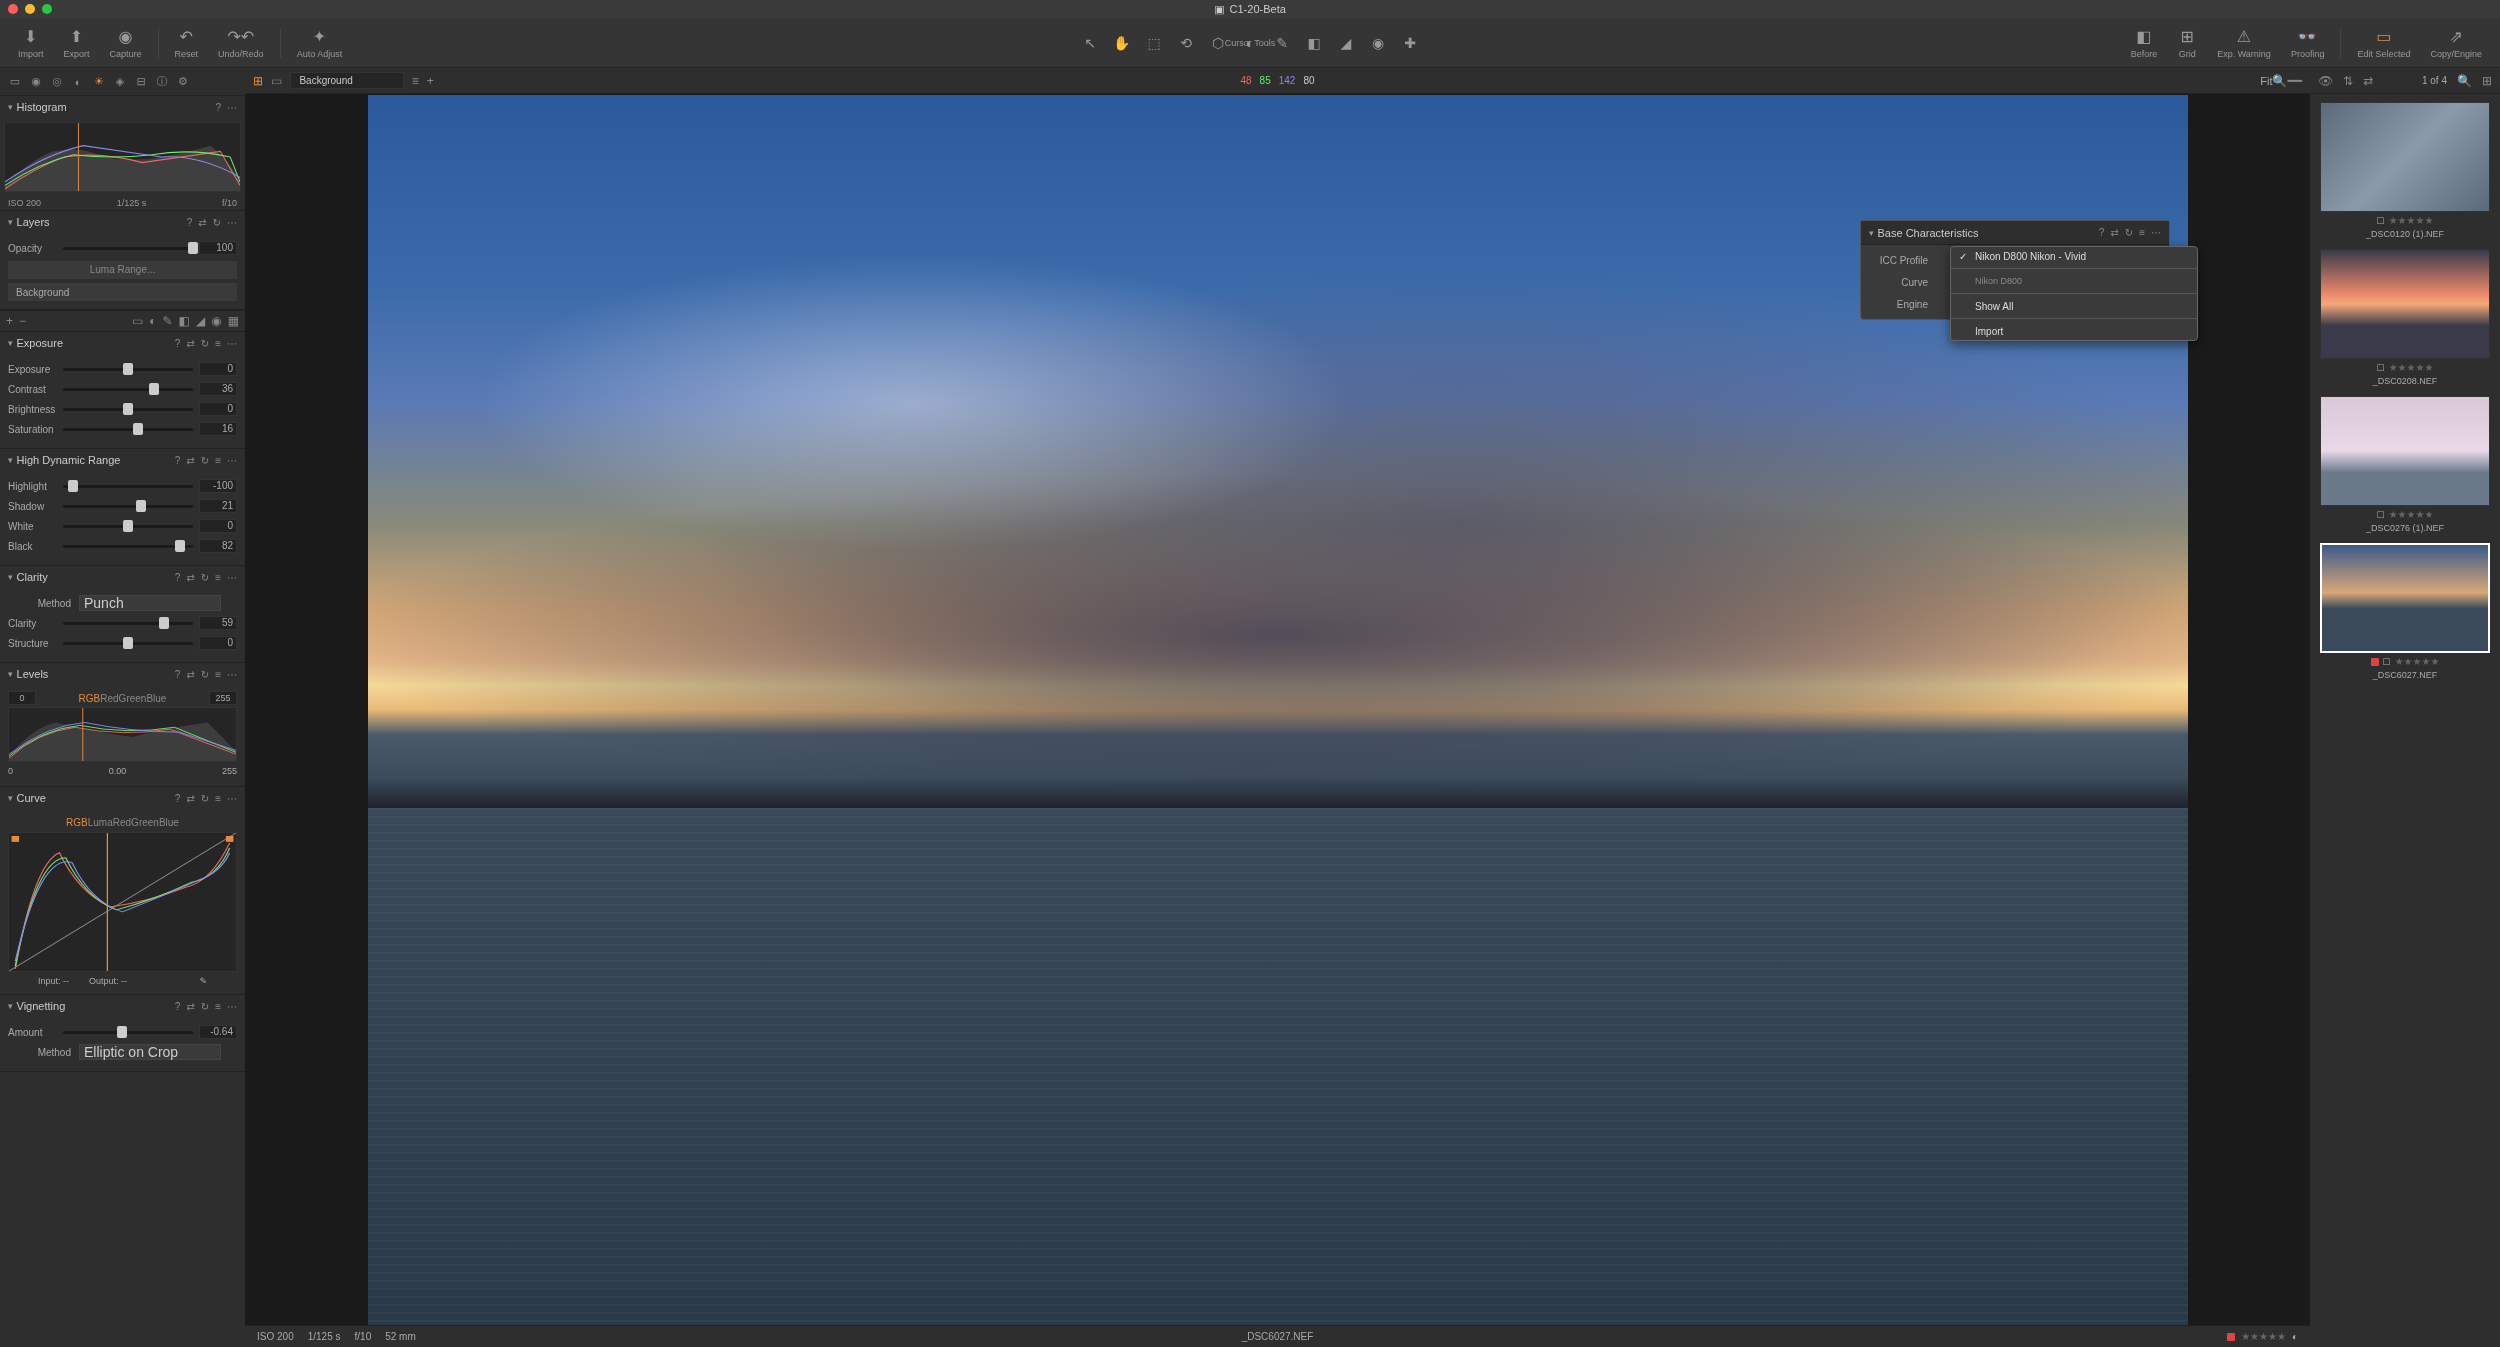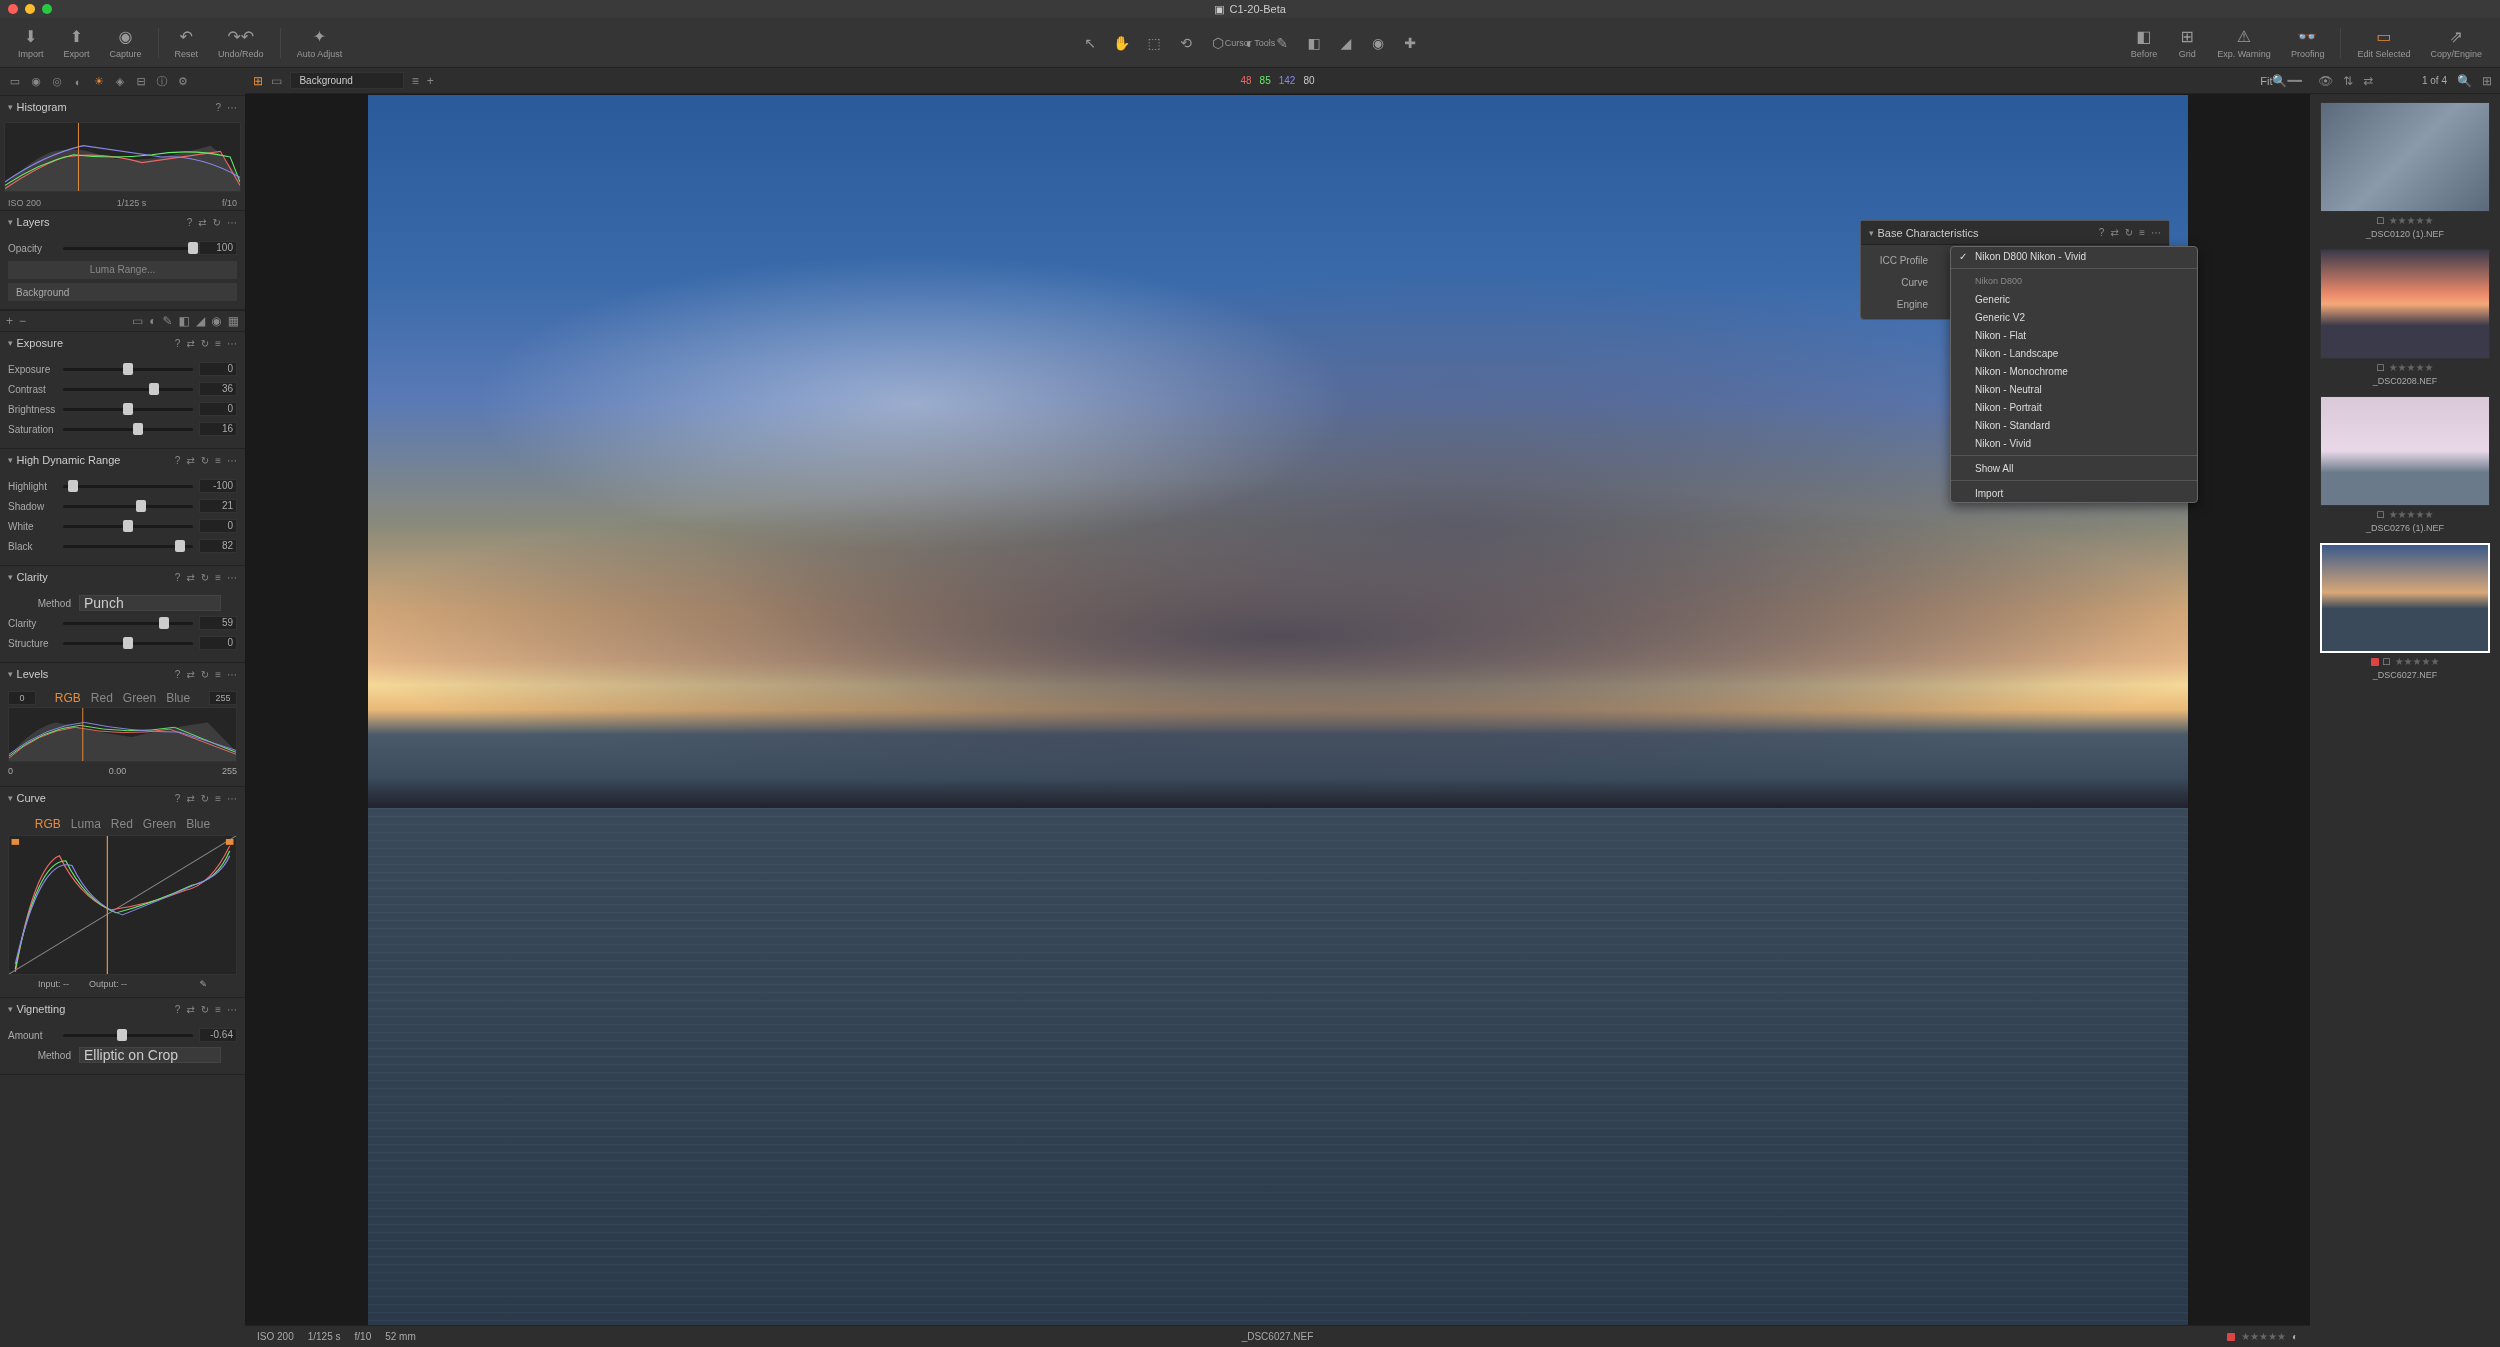--- a/index.html
+++ b/index.html
@@ -34,21 +34,21 @@
 .hist-info{display:flex;justify-content:space-between;padding:2px 8px;font-size:9px;color:#999}
 .slider-row{display:flex;align-items:center;height:18px;margin:2px 0}
 .sr-label{width:55px;text-align:left;font-size:10px;color:#aaa;padding-right:8px}
 .sr-track{flex:1;height:3px;background:#1a1a1a;border-radius:2px;position:relative}
 .sr-handle{position:absolute;width:10px;height:12px;background:#ccc;border-radius:2px;top:-5px;transform:translateX(-50%)}
 .sr-val{width:38px;text-align:right;font-size:10px;color:#aaa;padding-left:6px;background:#222;border:1px solid #333;margin-left:6px;height:14px;line-height:12px;padding-right:3px}
 .layer-row{height:18px;background:#3a3a3a;padding:0 8px;display:flex;align-items:center;font-size:10px;margin-top:4px}
 .luma-btn{height:18px;background:#3a3a3a;margin:4px 0;text-align:center;font-size:10px;line-height:18px;color:#888}
 .layer-tools{height:22px;display:flex;align-items:center;padding:0 6px;gap:6px;border-top:1px solid #222;border-bottom:1px solid #222}
 .lt-icon{font-size:12px;color:#888;cursor:pointer}
-.channel-tabs{display:flex;gap:10px;margin:4px 0;font-size:12px}
+.channel-tabs{display:flex;gap:0;margin:4px 0;font-size:10px}
 .ch-tab{color:#888;cursor:pointer}
 .ch-tab.active{color:#e88c3a}
 .levels-graph{height:55px;background:#252525;border:1px solid #333;margin:2px 0;position:relative}
 .levels-handles{display:flex;justify-content:space-between;font-size:9px;padding:2px 0}
 .curve-area{height:140px;background:#252525;border:1px solid #333;margin:2px 0;position:relative}
 .curve-io{display:flex;gap:20px;font-size:9px;margin-top:4px;padding:0 30px}
 .method-row{display:flex;align-items:center;height:18px;margin:2px 16px}
 .method-label{width:55px;text-align:right;font-size:10px;padding-right:8px}
 .method-select{flex:1;background:#3a3a3a;border:1px solid #444;font-size:14px;color:#ccc;padding:1px 4px;height:16px;display:flex;align-items:center}
 .viewer{flex:1;display:flex;flex-direction:column;background:#1a1a1a;position:relative}
@@ -600,28 +600,17 @@
     <div class="pop-row">
         <div class="pop-label">Engine</div>
       </div>
   </div>
 </div>
 
 <div class="dropdown">
   <div class="dd-item selected">Nikon D800 Nikon - Vivid</div>
   <div class="dd-sep"></div>
   <div class="dd-item header">Nikon D800</div>
-  <div id="dd-items">
-      <div class="dd-item">Generic</div>
-      <div class="dd-item">Generic V2</div>
-      <div class="dd-item">Nikon - Flat</div>
-      <div class="dd-item">Nikon - Landscape</div>
-      <div class="dd-item">Nikon - Monochrome</div>
-      <div class="dd-item">Nikon - Neutral</div>
-      <div class="dd-item">Nikon - Portrait</div>
-      <div class="dd-item">Nikon - Standard</div>
-      <div class="dd-item">Nikon - Vivid</div>
-    </div>
   <div class="dd-sep"></div>
   <div class="dd-item">Show All</div>
   <div class="dd-sep"></div>
   <div class="dd-item">Import</div>
 </div>
 
 </body></html>

